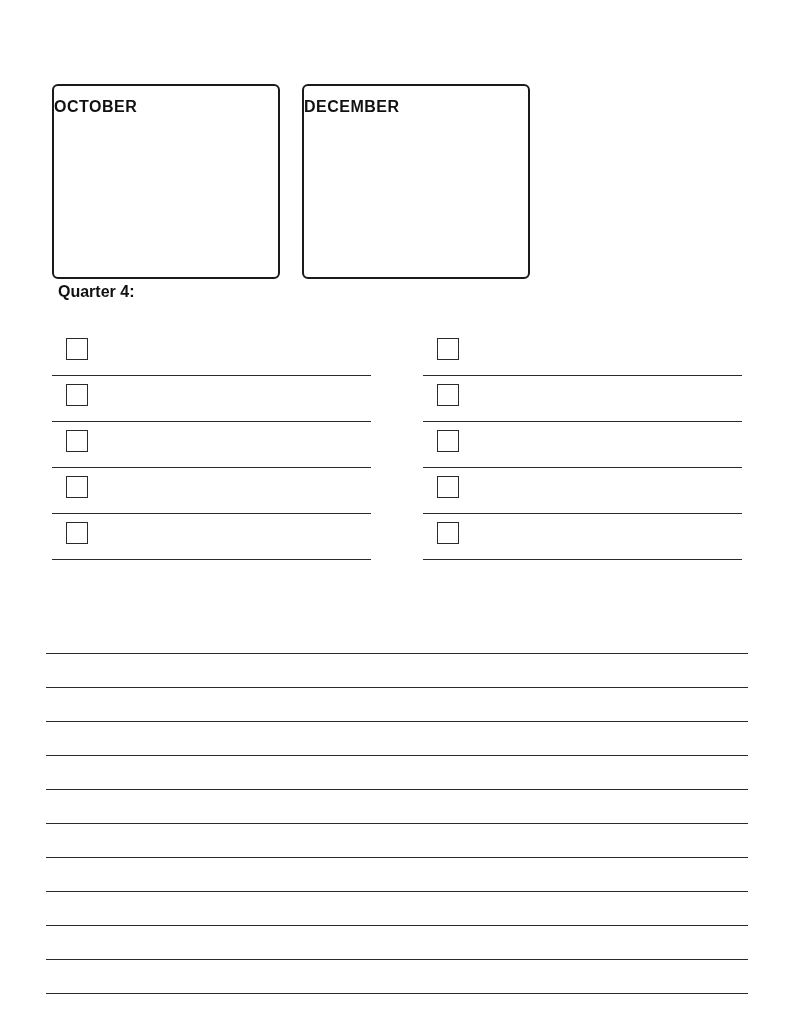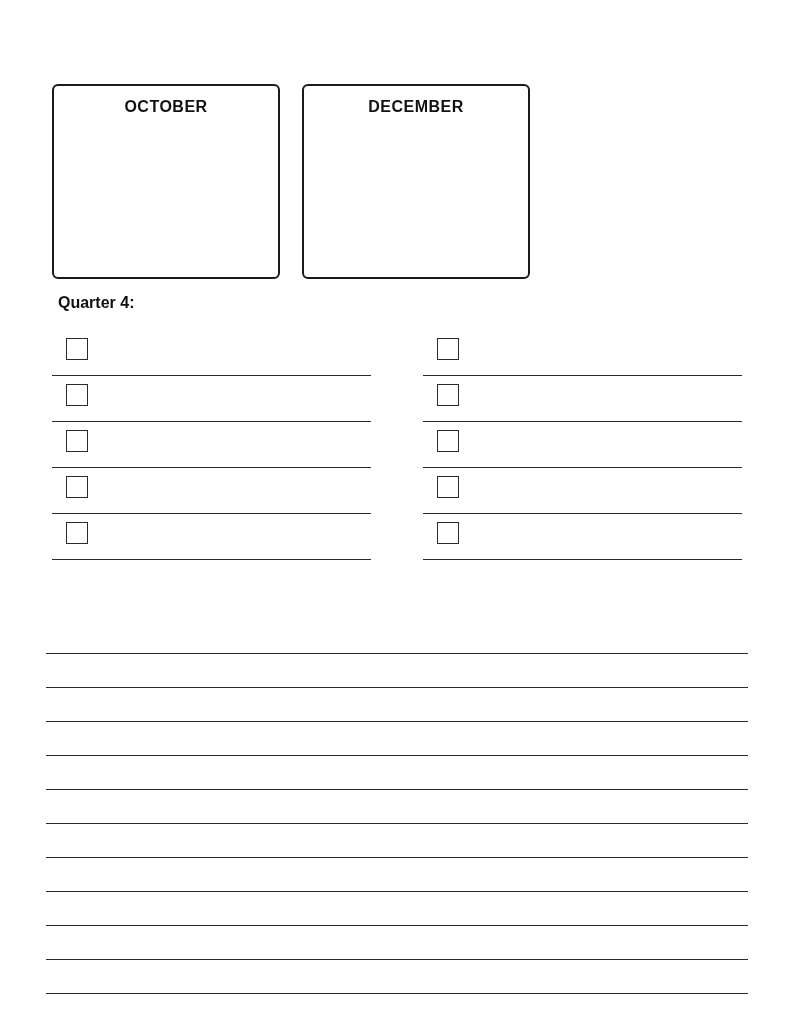--- a/index.html
+++ b/index.html
@@ -65,32 +65,31 @@
     border-radius: 6px;
     box-sizing: border-box;
     position: relative;
     background: #fff;
   }
   .month-label {
     position: absolute;
     top: 12px;
     left: 0;
     right: 0;
-    text-align: center;
     font-size: 16px;
     font-weight: 700;
     letter-spacing: 0.5px;
     color: #111;
   }
 
   
   .quarter-label {
     position: absolute;
     left: 58px;
-    top: 294px;
+    top: 283px;
     font-size: 16px;
     font-weight: 700;
     color: #111;
   }
 
   
   .checklist {
     position: absolute;
     left: 52px;
     top: 330px;

